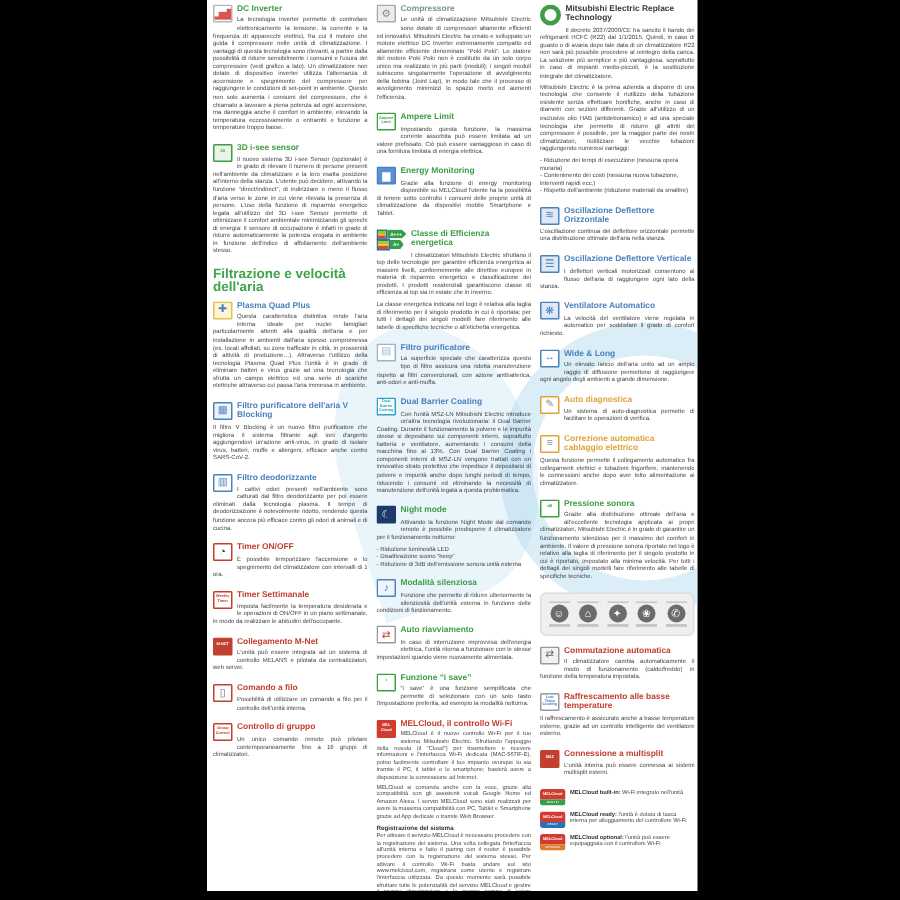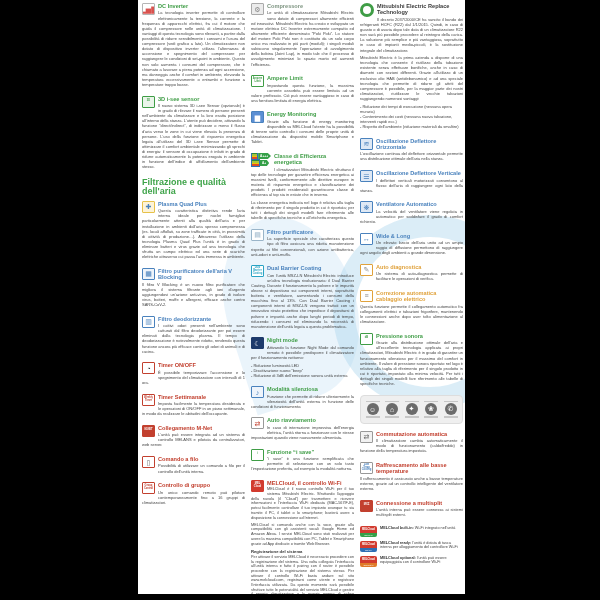--- a/index.html
+++ b/index.html
@@ -103,21 +103,21 @@
           <div class="clear"></div>
         </div>
         <div class="item">
           <span class="fi" style="background: rgb(234, 245, 234); border-color: rgb(63, 157, 70); color: rgb(63, 157, 70);">
             <span class="micro">3D</span>
           </span>
           <h4 class="t c-green">3D i-see sensor</h4>
           <p class="b">Il nuovo sistema 3D i-see Sensor (opzionale) è in grado di rilevare il numero di persone presenti nell'ambiente da climatizzare e la loro esatta posizione all'interno della stanza. L'utente può decidere, attivando la funzione “direct/indirect”, di indirizzare o meno il flusso d'aria verso le zone in cui viene rilevata la presenza di persone. L'uso della funzione di risparmio energetico legata all'utilizzo del 3D i-see Sensor permette di ottimizzare il comfort ambientale minimizzando gli sprechi di energia: il sensore di occupazione è infatti in grado di ridurre automaticamente la potenza erogata in ambiente in funzione dell'indice di affollamento dell'ambiente stesso.</p>
           <div class="clear"></div>
         </div>
-        <div class="sect">Filtrazione e qualità dell'aria</div>
+        <div class="sect">Filtrazione e velocità dell'aria</div>
         <div class="item">
           <span class="fi" style="background: rgb(253, 243, 215); border-color: rgb(230, 193, 74); color: rgb(74, 130, 189);">✚</span>
           <h4 class="t c-blue">Plasma Quad Plus</h4>
           <p class="b">Questa caratteristica distintiva rende l'aria interna ideale per nuclei famigliari particolarmente attenti alla qualità dell'aria e per installazione in ambienti dall'aria spesso compromessa (es. locali affollati, su zone trafficate in città, in prossimità di attività di produzione…). Attraverso l'utilizzo della tecnologia Plasma Quad Plus l'unità è in grado di eliminare batteri e virus grazie ad una tecnologia che sfrutta un campo elettrico ed una serie di scariche elettriche attraverso cui passa l'aria immessa in ambiente.</p>
           <div class="clear"></div>
         </div>
         <div class="item">
           <span class="fi" style="background: rgb(238, 244, 251); border-color: rgb(74, 130, 189); color: rgb(74, 130, 189);">▦</span>
           <h4 class="t c-blue">Filtro purificatore dell'aria V Blocking</h4>
           <p class="b">Il filtro V Blocking è un nuovo filtro purificatore che migliora il sistema filtrante agli ioni d'argento aggiungendovi un'azione anti-virus, in grado di isolare virus, batteri, muffe e allergeni, efficace anche contro SARS-CoV-2.</p>

